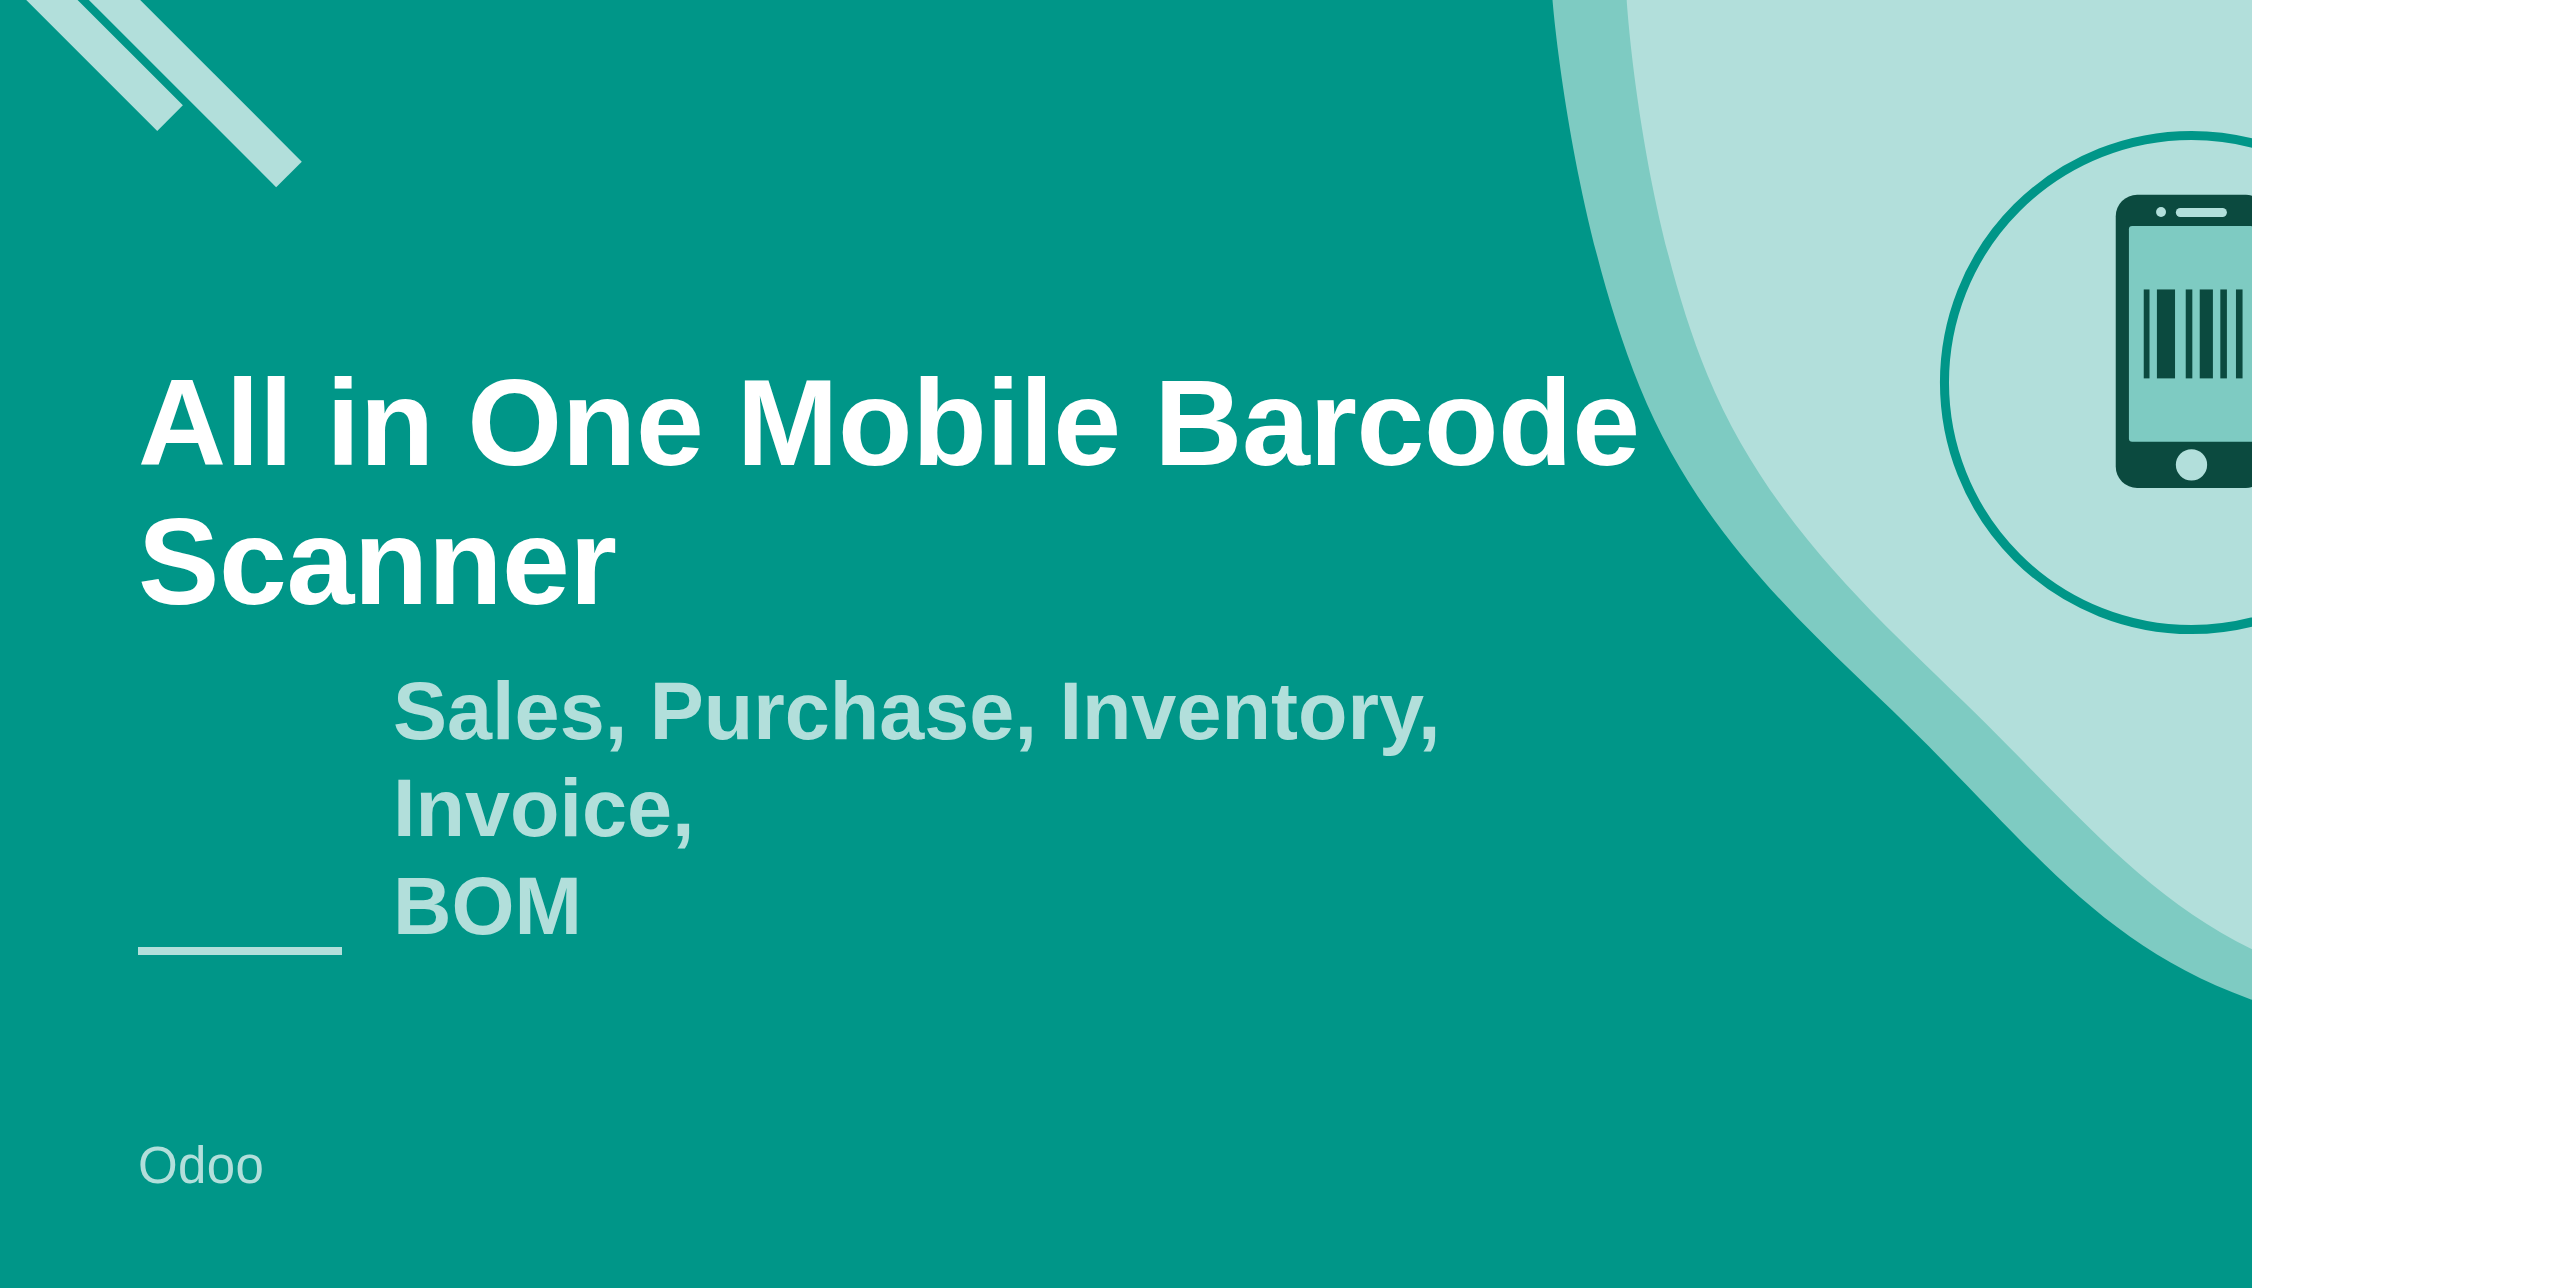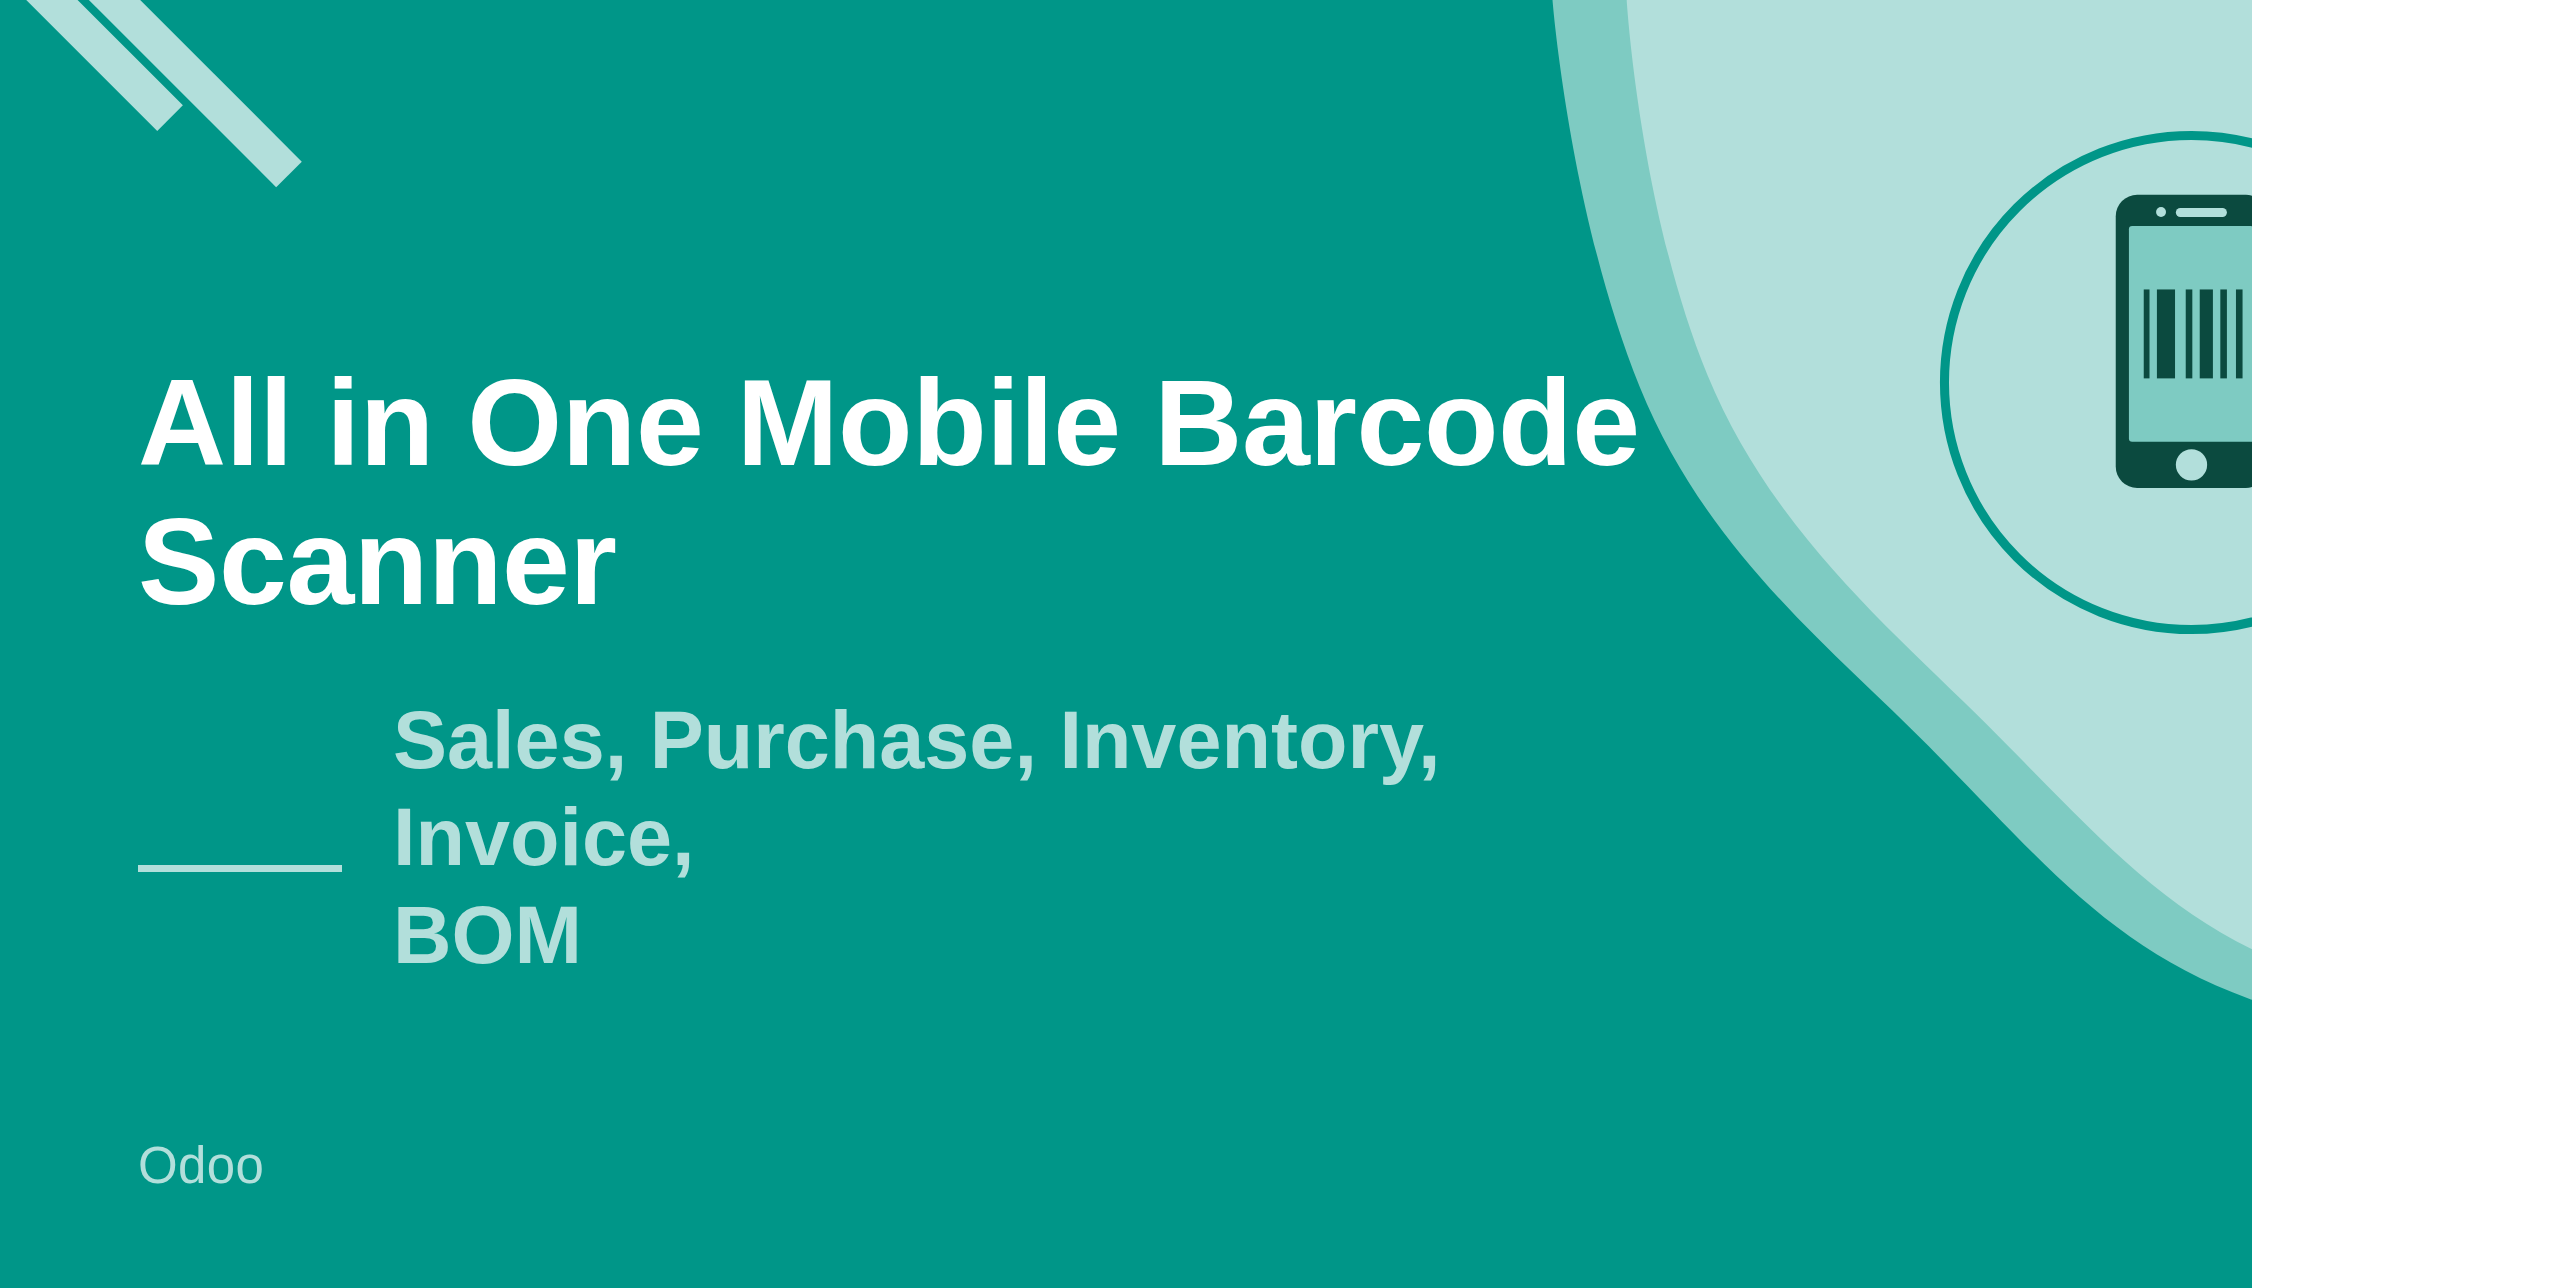--- a/index.html
+++ b/index.html
@@ -44,22 +44,22 @@
     font-size: 122px;
     line-height: 1.14;
     font-weight: 700;
     letter-spacing: -0.4px;
     max-width: 1566px;
     white-space: pre-line;
   }
 
   .subtitle-row {
     display: flex;
-    align-items: center;
-    margin-top: 60px;
+    align-items: flex-end;
+    margin-top: 31px;
   }
 
   .rule {
     flex: 0 0 auto;
     width: 204px;
     height: 7.4px;
     background: #b2dfdb;
     margin-top: 61px;
     margin-right: 51px;
   }

